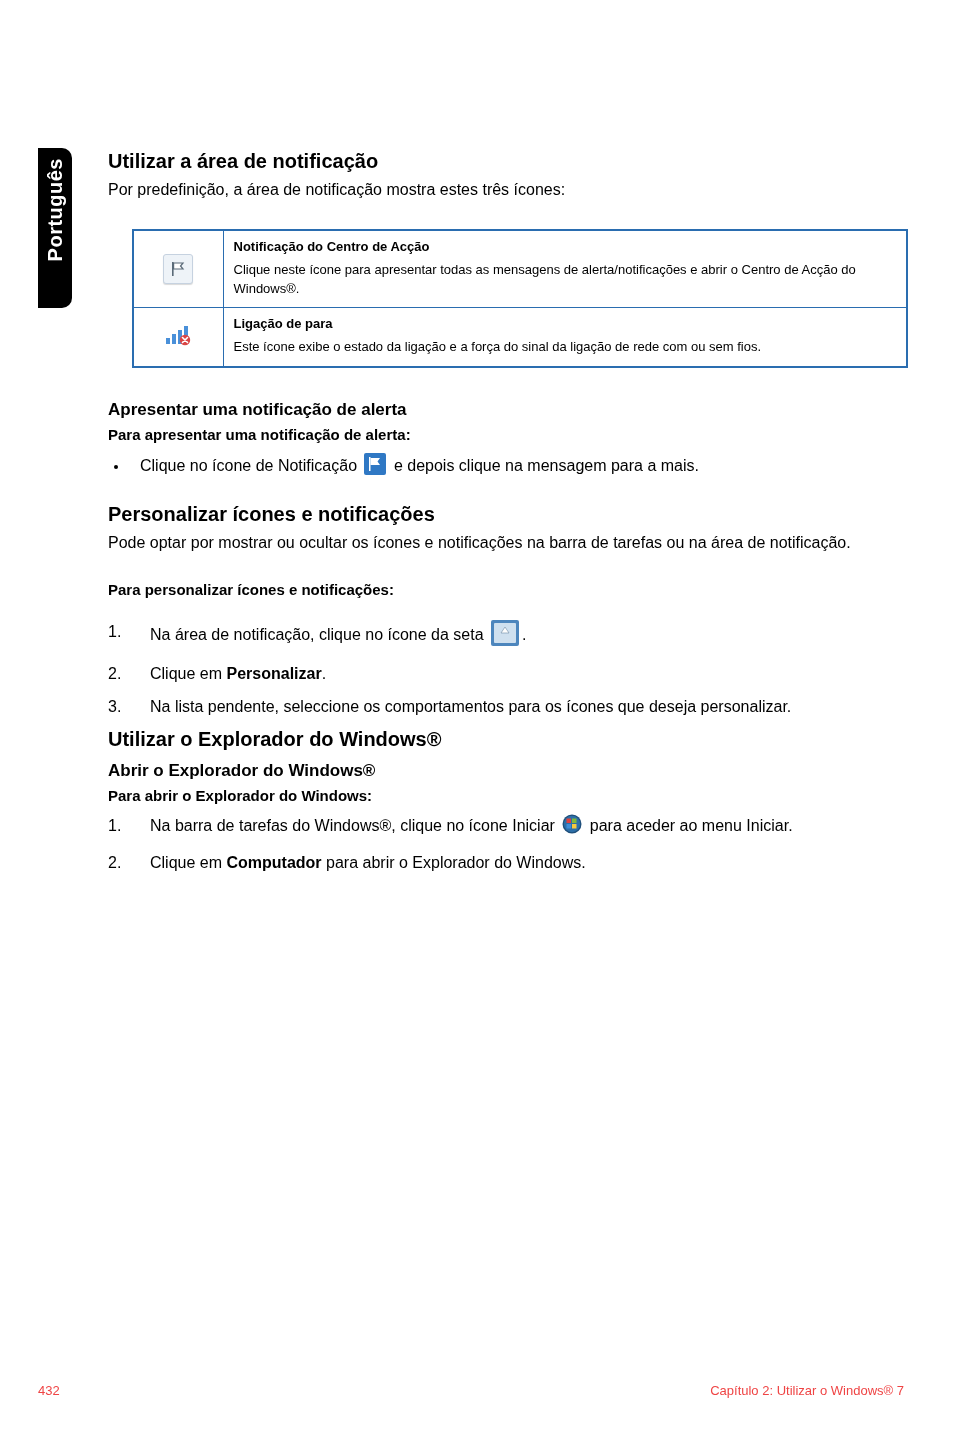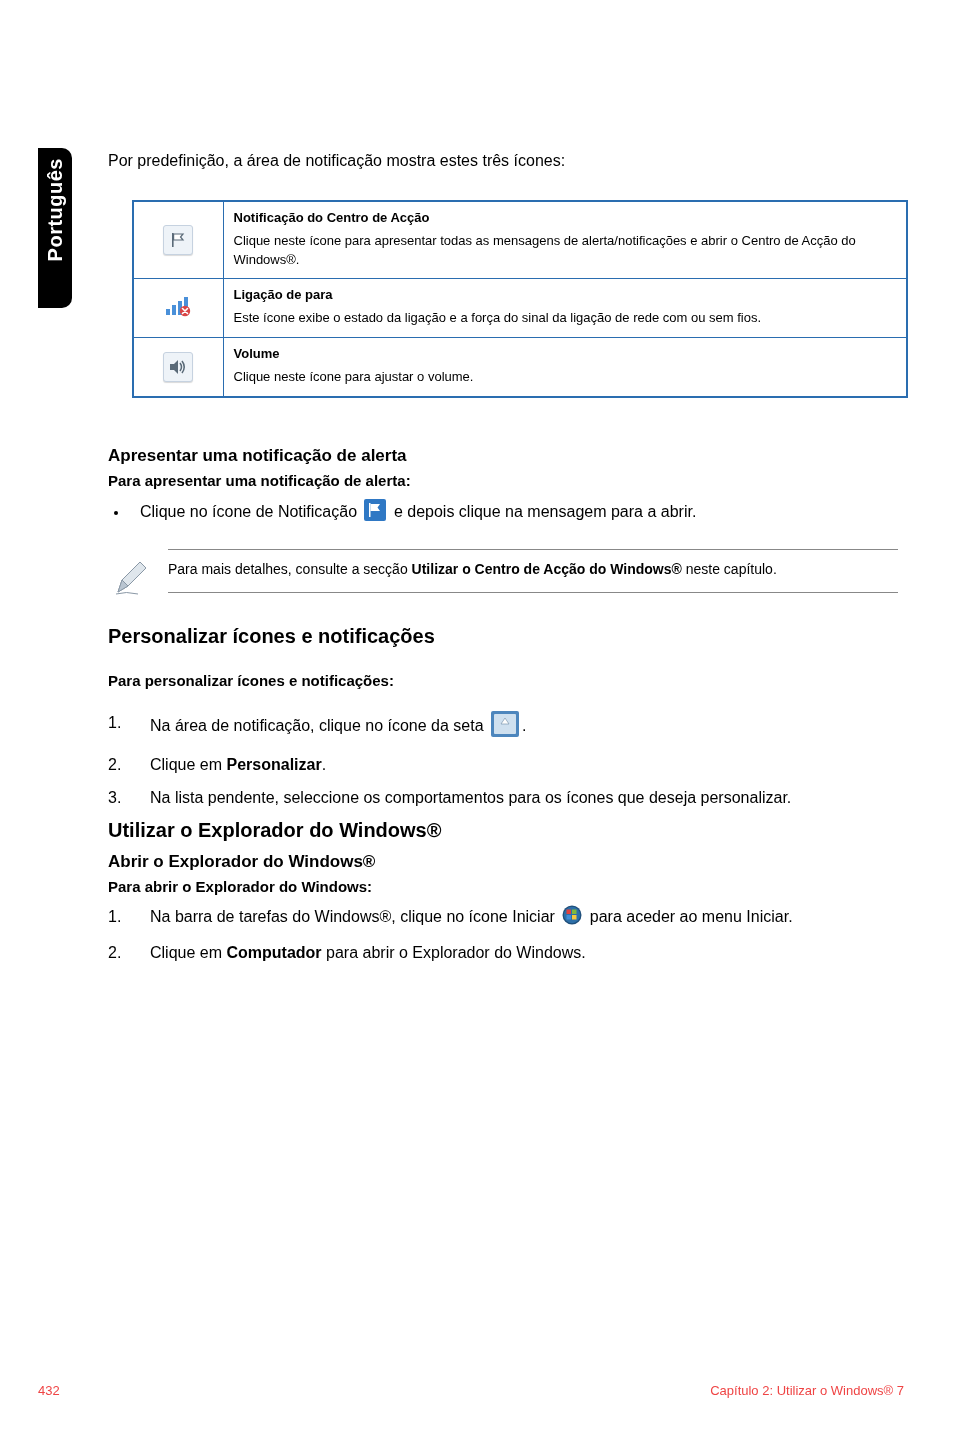--- a/index.html
+++ b/index.html
@@ -45,21 +45,21 @@
   .body-text {
     font-size: 16px;
     line-height: 1.4;
     margin-bottom: 8px;
   }
   .blue-table {
     width: 776px;
     border-collapse: collapse;
     margin-left: 24px;
     margin-top: 28px;
-    margin-bottom: 48px;
+    margin-bottom: 32px;
     border: 2px solid #2a6db0;
   }
   .blue-table td {
     border: 1px solid #2a6db0;
     padding: 8px 10px 10px 10px;
     vertical-align: top;
   }
   .blue-table td.icon-cell {
     width: 90px;
     text-align: center;
@@ -173,20 +173,21 @@
 </style>
 </head>
 <body>
 
 <div class="side-tab">
   <span>Português</span>
 </div>
 
 <div class="page">
 
+  <h2>Utilizar a área de notificação</h2>
   <p class="body-text">Por predefinição, a área de notificação mostra estes três ícones:</p>
 
   <table class="blue-table">
     <tbody>
         <tr>
       <td class="icon-cell">
         <span class="tray-box">
           <svg width="18" height="18" viewBox="0 0 18 18">
             <rect x="3" y="2" width="1.6" height="14" fill="#5a6a78"></rect>
             <path d="M4.6 3 L14 3 L11.5 6 L14 9 L4.6 9 Z" fill="#fff" stroke="#5a6a78" stroke-width="1.2"></path>
@@ -209,71 +210,43 @@
             <circle cx="20" cy="16" r="5.2" fill="#d94545"></circle>
             <path d="M17.5 13.5 L22.5 18.5 M22.5 13.5 L17.5 18.5" stroke="#fff" stroke-width="1.6" stroke-linecap="round"></path>
           </svg>
         </span>
       </td>
       <td>
         <span class="tbl-title">Ligação de para</span>
         <span class="tbl-desc">Este ícone exibe o estado da ligação e a força do sinal da ligação de rede com ou sem fios.</span>
       </td>
     </tr>
-    <tr>
-      <td class="icon-cell">
-        <span class="tray-box">
-          <svg width="20" height="18" viewBox="0 0 20 18">
-            <path d="M2 6 L6 6 L10 2 L10 16 L6 12 L2 12 Z" fill="#5a6a78"></path>
-            <path d="M12 5 Q15 9 12 13" fill="none" stroke="#5a6a78" stroke-width="1.5"></path>
-            <path d="M14 3 Q18.5 9 14 15" fill="none" stroke="#5a6a78" stroke-width="1.5"></path>
-          </svg>
-        </span>
-      </td>
-      <td>
-        <span class="tbl-title">Volume</span>
-        <span class="tbl-desc">Clique neste ícone para ajustar o volume.</span>
-      </td>
-    </tr>
   </tbody>
     </table>
 
   <div class="sub-h">Apresentar uma notificação de alerta</div>
   <div class="sub-h2">Para apresentar uma notificação de alerta:</div>
   <div class="bullet-row">
     <span class="bullet-dot"></span>
     <span class="body-text" style="margin:0">
       <span>Clique no ícone de Notificação </span>
       <span class="inline-icon">
         <svg width="22" height="22" viewBox="0 0 22 22">
           <rect x="0" y="0" width="22" height="22" rx="2" fill="#2f78c4"></rect>
           <rect x="5" y="4" width="1.5" height="14" fill="#fff"></rect>
           <path d="M6.5 5 L16 5 L13.5 8.5 L16 12 L6.5 12 Z" fill="#fff"></path>
         </svg>
       </span>
-      <span> e depois clique na mensagem para a abrir.</span>
+      <span> e depois clique na mensagem para a mais.</span>
     </span>
   </div>
 
-  <div class="note-box">
-    <div class="note-inner">
-      <span class="note-pencil">
-        <svg width="40" height="40" viewBox="0 0 40 40">
-          <path d="M6 34 L10 22 L28 4 L34 10 L16 28 Z" fill="#dfe6ec" stroke="#8a98a6" stroke-width="1"></path>
-          <path d="M6 34 L10 22 L16 28 Z" fill="#b9c5d1" stroke="#8a98a6" stroke-width="1"></path>
-          <path d="M4 36 Q 14 33 26 36" fill="none" stroke="#8a98a6" stroke-width="1"></path>
-        </svg>
-      </span>
-      <p class="note-text">
-        <span>Para mais detalhes, consulte a secção </span><b>Utilizar o Centro de Acção do Windows®</b><span> neste capítulo.</span>
-      </p>
-    </div>
-  </div>
 
   <h2>Personalizar ícones e notificações</h2>
+  <p class="body-text">Pode optar por mostrar ou ocultar os ícones e notificações na barra de tarefas ou na área de notificação.</p>
 
   <div style="height:18px"></div>
   <div class="sub-h2">Para personalizar ícones e notificações:</div>
   <div style="height:8px"></div>
 
   <ol class="steps">
     <li>
       <span class="num">1.</span>
       <span>
         <span>Na área de notificação, clique no ícone da seta </span>

